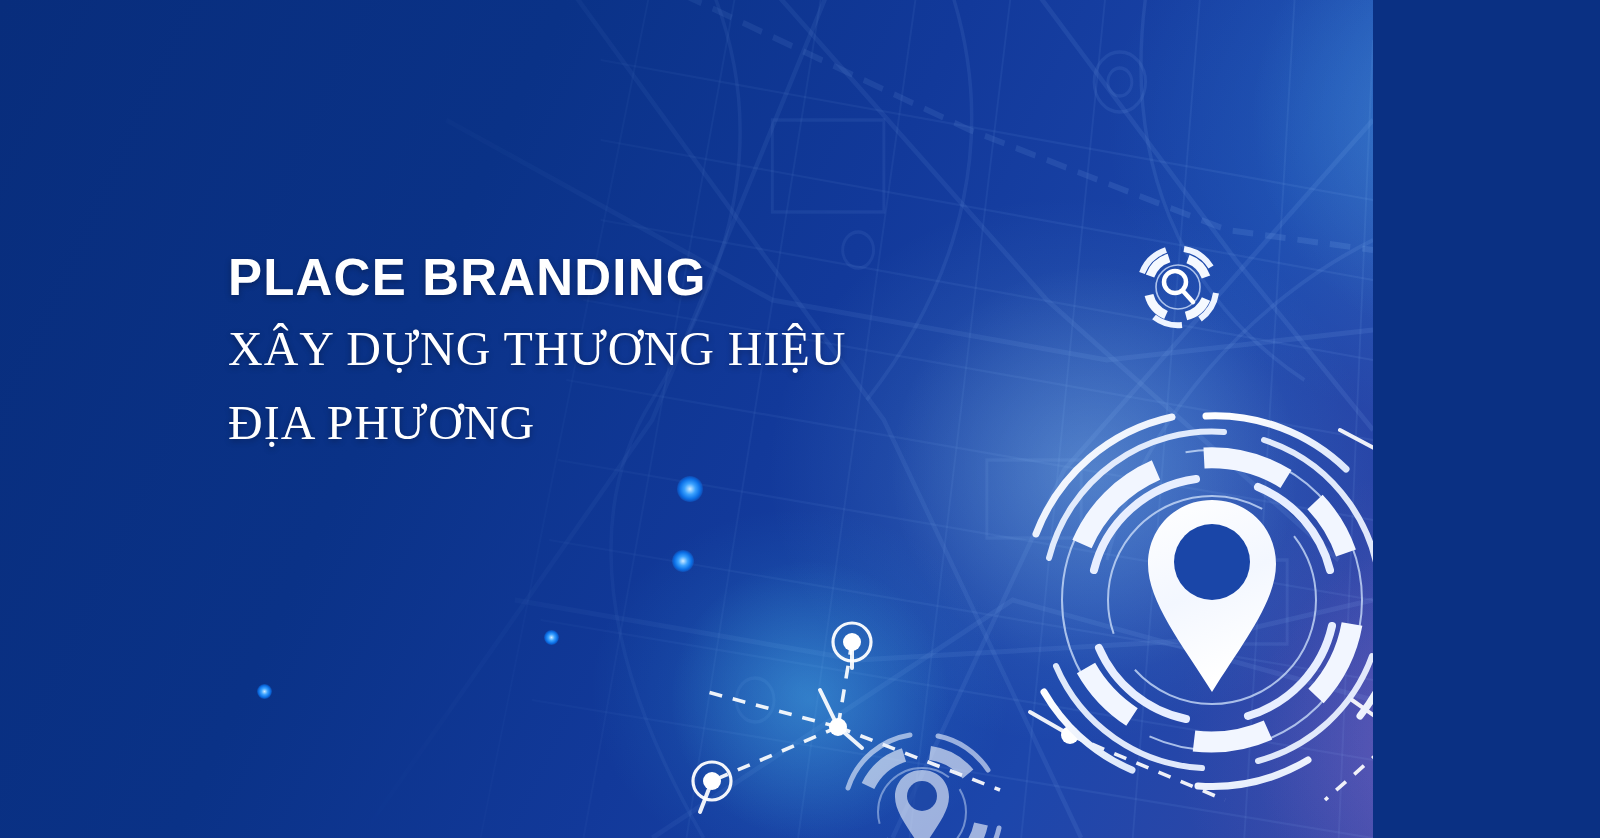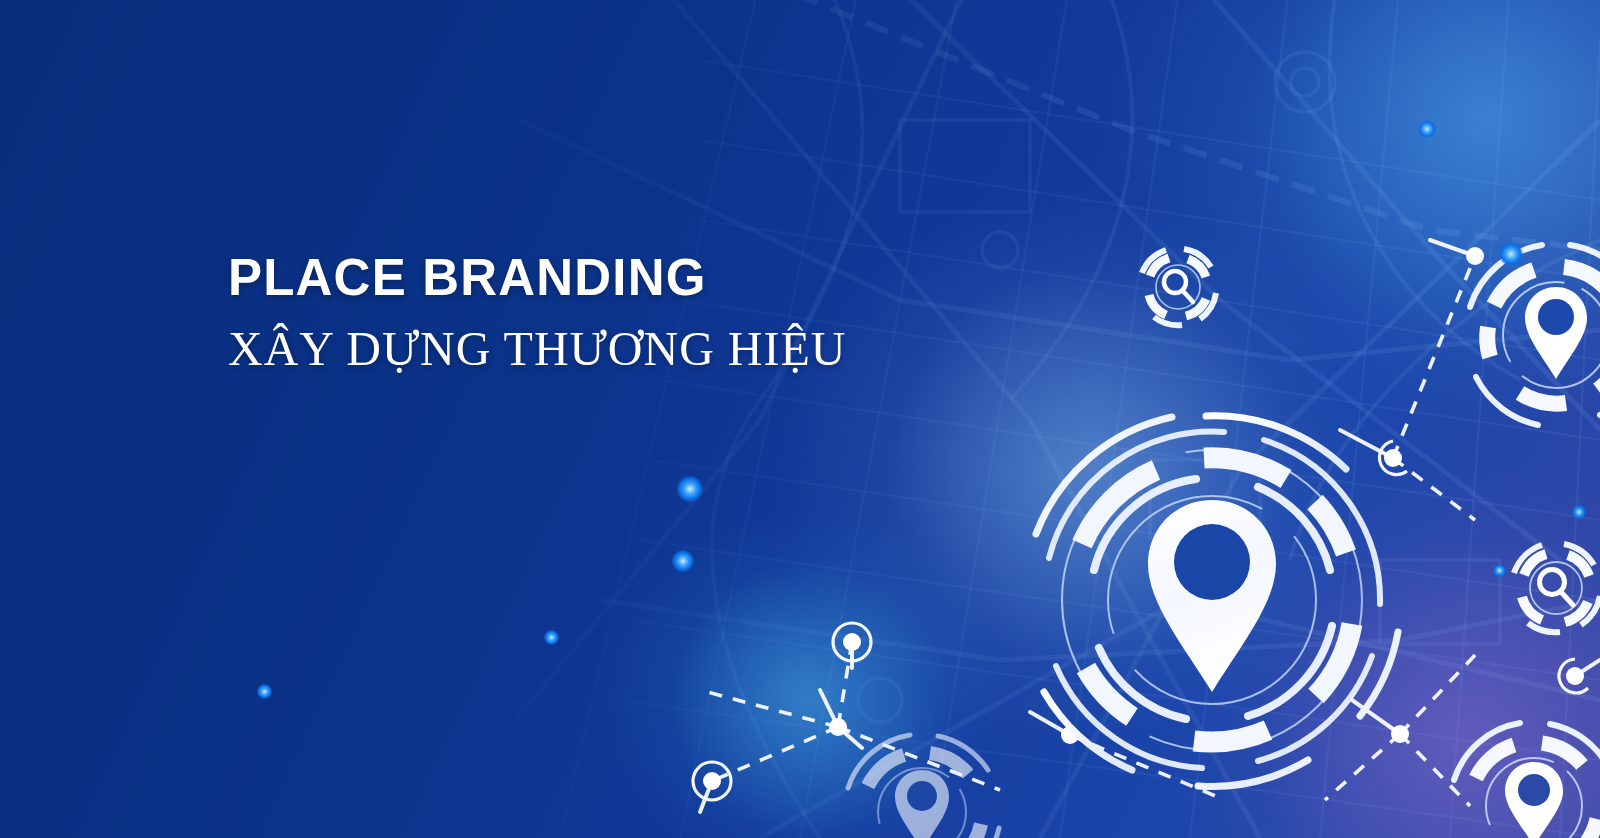--- a/index.html
+++ b/index.html
@@ -1,20 +1,20 @@
 <!DOCTYPE html>
 <html><head>
 <meta charset="utf-8">
 <style>
   * { margin:0; padding:0; box-sizing:border-box; }
   html,body { width:1600px; height:838px; overflow:hidden; background:#0a3083; }
 
   .banner{
     position:relative;
-    width:1600px; height:838px;
+    width:1373px; height:838px;
     overflow:hidden;
     font-family:"Liberation Sans", sans-serif;
     background:
       radial-gradient(ellipse 520px 420px at 1470px 130px, rgba(70,190,255,0.22), rgba(70,190,255,0) 70%),
       radial-gradient(ellipse 300px 260px at 800px 690px, rgba(70,200,255,0.20), rgba(70,200,255,0) 70%),
       radial-gradient(ellipse 420px 380px at 1070px 470px, rgba(150,215,255,0.20), rgba(150,215,255,0) 72%),
       radial-gradient(ellipse 420px 400px at 1470px 740px, rgba(150,110,200,0.28), rgba(150,110,200,0) 70%),
       linear-gradient(115deg, #082d7c 0%, #0a3287 32%, #12399a 55%, #1c46ab 78%, #3347a6 100%);
   }
 
@@ -405,15 +405,16 @@
   <div class="dot" style="left:544px;top:630px;width:15px;height:15px;"></div>
   <div class="dot" style="left:257px;top:684px;width:15px;height:15px;"></div>
   <div class="dot" style="left:1572px;top:505px;width:14px;height:14px;"></div>
   <div class="dot" style="left:1493px;top:564px;width:13px;height:13px;"></div>
   <div class="dot" style="left:1418px;top:120px;width:18px;height:18px;"></div>
   <div class="dot" style="left:1499px;top:242px;width:24px;height:24px;"></div>
 
   <div class="headline">
     <div class="h-line1">PLACE BRANDING</div>
     <div class="h-line2">XÂY DỰNG THƯƠNG HIỆU</div>
+    <div class="h-line3">ĐỊA PHƯƠNG</div>
   </div>
 
 </div>
 
 </body></html>

